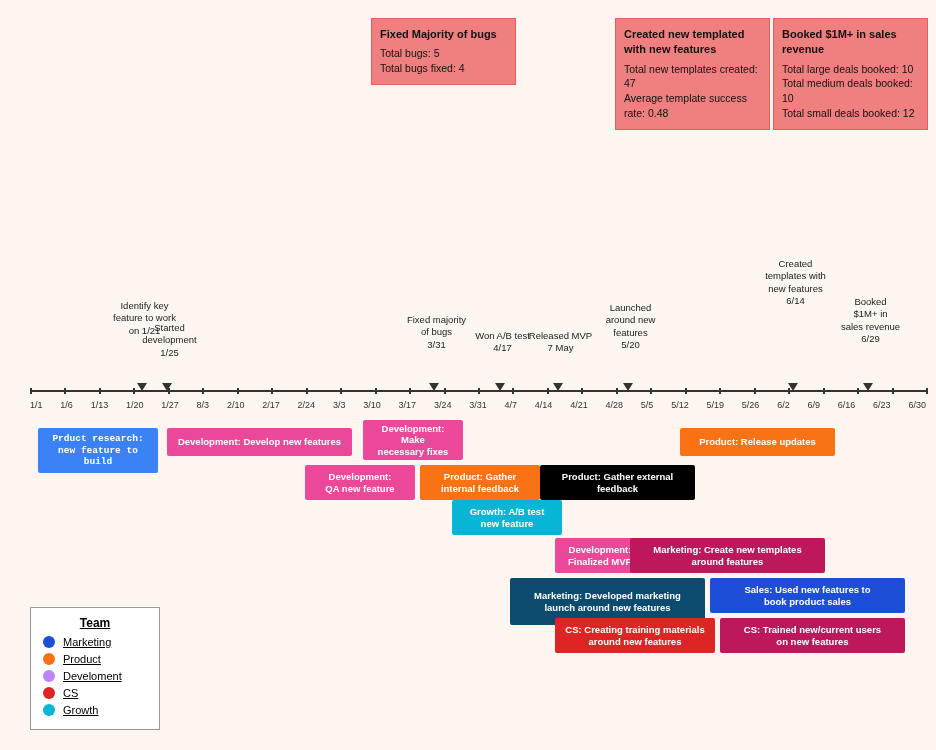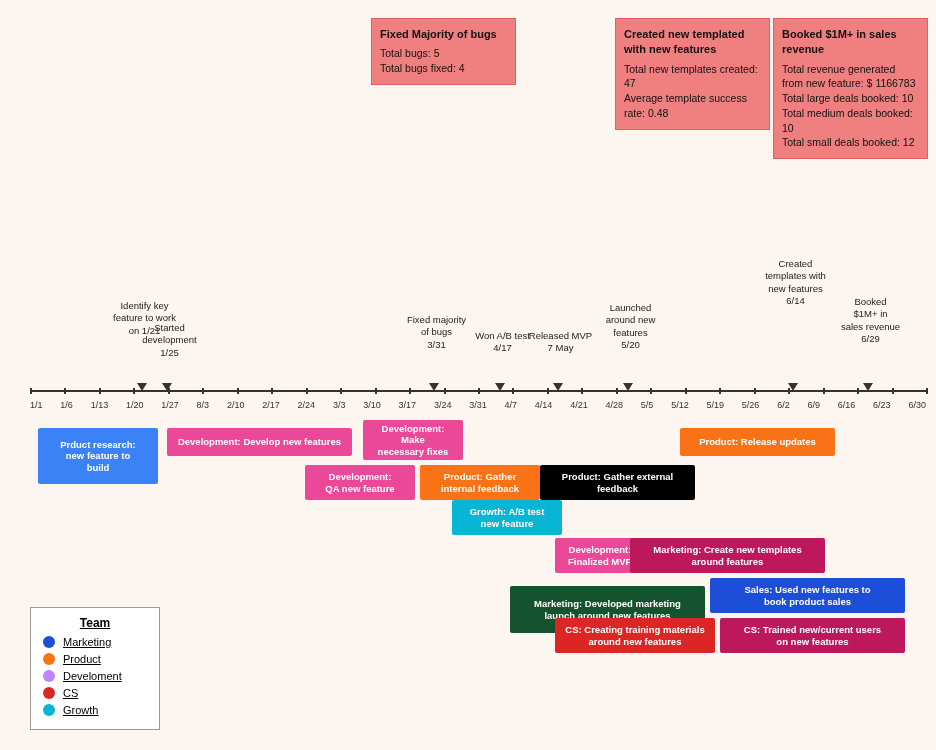--- a/index.html
+++ b/index.html
@@ -198,21 +198,20 @@
     <div>Total bugs: 5</div>
     <div>Total bugs fixed: 4</div>
   </div>
 <div class="card" style="position: absolute; left: 615px; top: 18px; width: 155px;">
     <div class="card-title">Created new templated with new features</div>
     <div>Total new templates created: 47</div>
     <div>Average template success rate: 0.48</div>
   </div>
 <div class="card" style="position: absolute; left: 773px; top: 18px; width: 155px;">
     <div class="card-title">Booked $1M+ in sales revenue</div>
-    <div>Total revenue generated from new feature: $ 1166783</div>
     <div>Total large deals booked: 10</div>
     <div>Total medium deals booked: 10</div>
     <div>Total small deals booked: 12</div>
   </div>
 <div class="tick" style="left: 30px;"></div>
 <div class="tick" style="left: 64.4615px;"></div>
 <div class="tick" style="left: 98.9231px;"></div>
 <div class="tick" style="left: 133.385px;"></div>
 <div class="tick" style="left: 167.846px;"></div>
 <div class="tick" style="left: 202.308px;"></div>
@@ -263,40 +262,40 @@
 <div class="event-label" style="left: 753px; top: 258px; width: 85px; white-space: pre-line;">Created
 templates with
 new features
 6/14</div>
 <div class="event-arrow" style="left: 788px; top: 383px;"></div>
 <div class="event-label" style="left: 828px; top: 296px; width: 85px; white-space: pre-line;">Booked
 $1M+ in
 sales revenue
 6/29</div>
 <div class="event-arrow" style="left: 863px; top: 383px;"></div>
-<div class="task-bar" style="left: 38px; top: 428px; width: 120px; height: 56px; background: rgb(59, 130, 246); white-space: pre-line;">Prduct research:
+<div class="task-bar" style="left: 38px; top: 428px; width: 120px; height: 45px; background: rgb(59, 130, 246); white-space: pre-line; font-family: Liberation Mono, monospace;">Prduct research:
 new feature to
 build</div>
 <div class="task-bar" style="left: 167px; top: 428px; width: 185px; height: 28px; background: rgb(236, 72, 153); white-space: pre-line;">Development: Develop new features</div>
 <div class="task-bar" style="left: 363px; top: 420px; width: 100px; height: 40px; background: rgb(236, 72, 153); white-space: pre-line;">Development:
 Make
 necessary fixes</div>
 <div class="task-bar" style="left: 305px; top: 465px; width: 110px; height: 35px; background: rgb(236, 72, 153); white-space: pre-line;">Development:
 QA new feature</div>
 <div class="task-bar" style="left: 420px; top: 465px; width: 120px; height: 35px; background: rgb(249, 115, 22); white-space: pre-line;">Product: Gather
 internal feedback</div>
 <div class="task-bar" style="left: 452px; top: 500px; width: 110px; height: 35px; background: rgb(6, 182, 212); white-space: pre-line;">Growth: A/B test
 new feature</div>
 <div class="task-bar" style="left: 680px; top: 428px; width: 155px; height: 28px; background: rgb(249, 115, 22); white-space: pre-line;">Product: Release updates</div>
 <div class="task-bar" style="left: 540px; top: 465px; width: 155px; height: 35px; background: #000000; white-space: pre-line;">Product: Gather external
 feedback</div>
 <div class="task-bar" style="left: 555px; top: 538px; width: 90px; height: 35px; background: rgb(236, 72, 153); white-space: pre-line;">Development:
 Finalized MVP</div>
 <div class="task-bar" style="left: 630px; top: 538px; width: 195px; height: 35px; background: rgb(190, 24, 93); white-space: pre-line;">Marketing: Create new templates
 around features</div>
-<div class="task-bar" style="left: 510px; top: 578px; width: 195px; height: 47px; background: #14532d; white-space: pre-line; margin-top: 8px;">Marketing: Developed marketing
+<div class="task-bar" style="left: 510px; top: 578px; width: 195px; height: 47px; background: #0c4a6e; white-space: pre-line;">Marketing: Developed marketing
 launch around new features</div>
 <div class="task-bar" style="left: 710px; top: 578px; width: 195px; height: 35px; background: rgb(29, 78, 216); white-space: pre-line;">Sales: Used new features to
 book product sales</div>
 <div class="task-bar" style="left: 555px; top: 618px; width: 160px; height: 35px; background: rgb(220, 38, 38); white-space: pre-line;">CS: Creating training materials
 around new features</div>
 <div class="task-bar" style="left: 720px; top: 618px; width: 185px; height: 35px; background: #be185d; white-space: pre-line;">CS: Trained new/current users
 on new features</div>
 
 </body></html>

